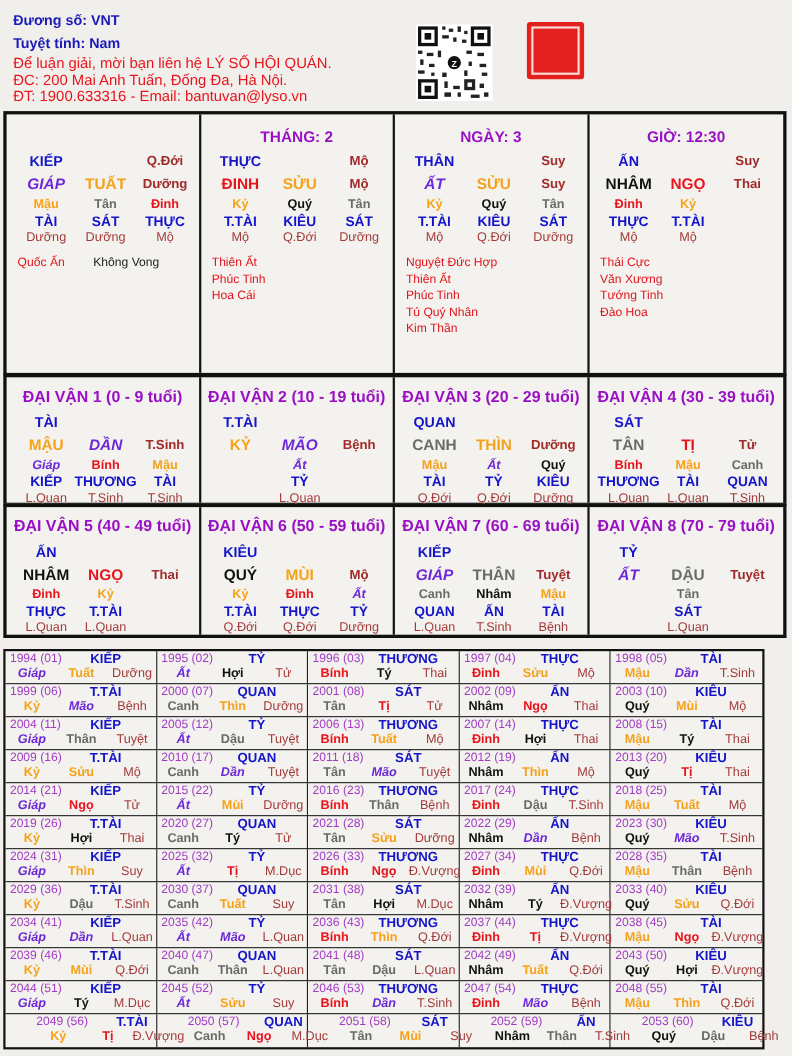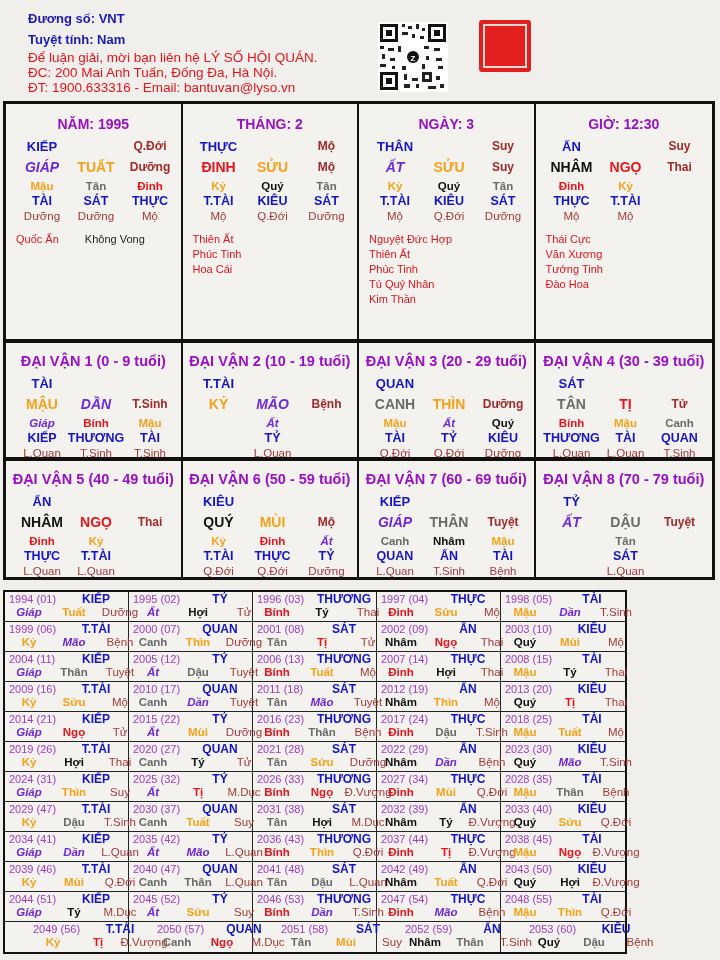--- a/index.html
+++ b/index.html
@@ -3,21 +3,21 @@
 <meta charset="utf-8">
 <style>
   * { box-sizing: border-box; margin: 0; padding: 0; }
   body {
     width: 720px; height: 960px; overflow: hidden;
     background: #f1efec;
     font-family: "Liberation Sans", "DejaVu Sans", sans-serif;
     position: relative;
   }
   .header { position: absolute; left: 0; top: 0; width: 720px; height: 100px; }
-  .hdr-line { position: absolute; left: 28px; font-size: 13px; font-weight: bold; line-height: 15px; white-space: nowrap; }
+  .hdr-line { position: absolute; left: 12px; font-size: 13px; font-weight: bold; line-height: 15px; white-space: nowrap; }
   .hdr-blue { color: #1a1ab8; }
   .hdr-red { color: #e8141c; font-weight: normal; font-size: 13.5px; }
   .qr { position: absolute; left: 378px; top: 22px; width: 70px; height: 70px; }
   .seal { position: absolute; left: 479px; top: 20px; width: 52px; height: 52px; background: #e3201d; border-radius: 3px; }
   .seal-inner { position: absolute; left: 4px; top: 4px; right: 4px; bottom: 4px; border: 2px solid #f7d9d5; }
   .brand { position: absolute; left: 492px; top: 6px; font-family: "DejaVu Serif", serif; font-size: 44px; color: #111; letter-spacing: 8px; line-height: 60px; white-space: nowrap; }
 
   
   .grid4 { position: absolute; left: 3px; width: 712px; border: 3px solid #111; display: grid; grid-template-columns: repeat(4, 1fr); background: rgba(245,243,240,0.6); }
   .cell { position: relative; border-right: 2px solid #111; }
@@ -37,21 +37,21 @@
   .ts2 { font-size: 11.5px; color: #a33a3a; }
   .stars { position: absolute; left: 10px; top: 128px; font-size: 11px; line-height: 15px; }
   .star { color: #e0141c; display: block; white-space: nowrap; }
   .star-black { color: #222; }
 
   
   .green { color: #6d28d9; font-style: italic; } .orange { color: #f5a21a; } .red { color: #e8141c; }
   .gray { color: #6a6a6a; } .black { color: #111; }
 
   
-  .years { position: absolute; left: 3px; top: 590px; width: 624px; height: 364px; border: 2px solid #111; display: grid; grid-template-columns: repeat(5, 1fr); grid-template-rows: repeat(12, 1fr); background: rgba(245,243,240,0.6); }
+  .years { position: absolute; left: 3px; top: 590px; width: 692px; height: 364px; border: 2px solid #111; display: grid; grid-template-columns: repeat(5, 1fr); grid-template-rows: repeat(12, 1fr); background: rgba(245,243,240,0.6); }
   .yc { position: relative; border-right: 1px solid #222; border-bottom: 1px solid #222; }
   .yc:nth-child(5n) { border-right: none; }
   .yc:nth-last-child(-n+5) { border-bottom: none; margin-left: 24px; }
   .yr { position: absolute; left: 4px; top: 1px; font-size: 11px; color: #a13bc4; white-space: nowrap; }
   .yth { position: absolute; left: 58px; width: 66px; top: 0px; text-align: center; font-size: 12px; font-weight: bold; color: #1414c8; white-space: nowrap; }
   .yb { position: absolute; top: 14px; font-size: 11.5px; white-space: nowrap; text-align: center; }
   .yb1 { left: 2px; width: 44px; font-weight: bold; }
   .yb2 { left: 48px; width: 42px; font-weight: bold; }
   .yb3 { left: 90px; width: 50px; color: #a33a3a; font-weight: normal; }
 </style>
@@ -112,21 +112,20 @@
     <text x="35" y="38.5" font-size="8" text-anchor="middle" fill="#fff" font-family="Liberation Sans, sans-serif" font-weight="bold">Z</text>
   </svg>
 
   <div class="seal">
       <div class="seal-inner"></div>
     </div>
 </div>
 
 <div class="grid4 pillars" id="pillars">
     <div class="cell">
-      <div class="ttl">NĂM: 1995</div>
       <div class="t c1 thap" style="top:35px">KIẾP</div>
       <div class="t c3 tsl" style="top:35px">Q.Đới</div>
       <div class="t c1 can green" style="top:55px">GIÁP</div>
       <div class="t c2 can orange" style="top:55px">TUẤT</div>
       <div class="t c3 tsl" style="top:56px">Dưỡng</div>
       <div class="t c1 hc orange" style="top:76px">Mậu</div>
       <div class="t c1 ht" style="top:90px">TÀI</div>
       <div class="t c1 ts2" style="top:106px">Dưỡng</div>
       <div class="t c2 hc gray" style="top:76px">Tân</div>
       <div class="t c2 ht" style="top:90px">SÁT</div>
@@ -580,21 +579,21 @@
       <div class="yb yb3">Q.Đới</div>
     </div>
     <div class="yc">
       <div class="yr">2028 (35)</div>
       <div class="yth">TÀI</div>
       <div class="yb yb1 orange">Mậu</div>
       <div class="yb yb2 gray">Thân</div>
       <div class="yb yb3">Bệnh</div>
     </div>
     <div class="yc">
-      <div class="yr">2029 (47)</div>
+      <div class="yr">2029 (36)</div>
       <div class="yth">T.TÀI</div>
       <div class="yb yb1 orange">Kỷ</div>
       <div class="yb yb2 gray">Dậu</div>
       <div class="yb yb3">T.Sinh</div>
     </div>
     <div class="yc">
       <div class="yr">2030 (37)</div>
       <div class="yth">QUAN</div>
       <div class="yb yb1 gray">Canh</div>
       <div class="yb yb2 orange">Tuất</div>

